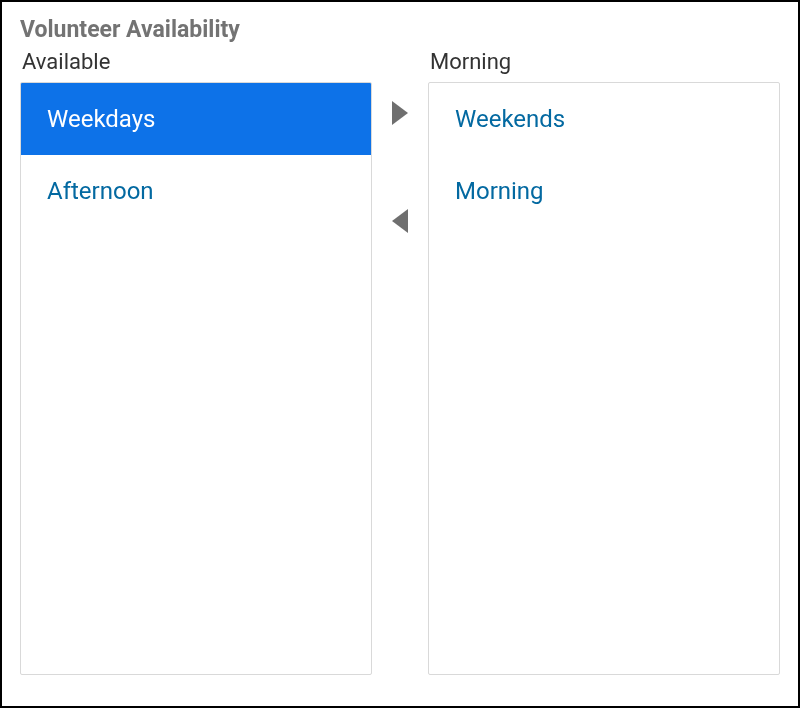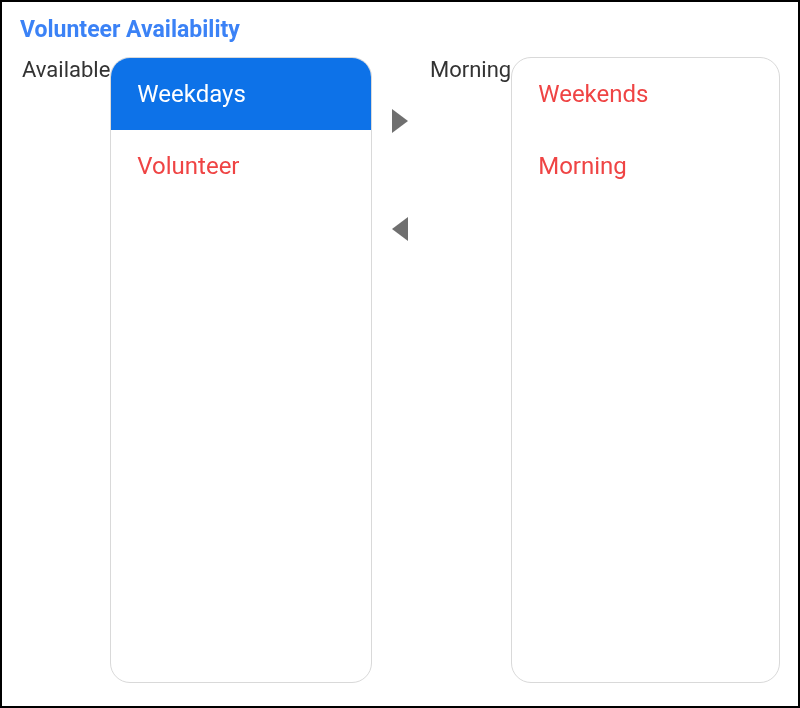--- a/index.html
+++ b/index.html
@@ -15,54 +15,54 @@
     }
     .container {
       border: 2px solid #000;
       width: 100%;
       height: 100%;
       padding: 14px 18px;
     }
     .title {
       font-size: 23px;
       font-weight: 700;
-      color: #3b82f6;
-      margin-bottom: 14px;
+      color: #737373;
+      margin-bottom: 6px;
     }
     .picklist-row {
       display: flex;
       align-items: stretch;
       gap: 0;
       height: calc(100% - 50px);
     }
     .column {
       display: flex;
-      flex-direction: row;
+      flex-direction: column;
       flex: 1;
     }
     .column-label {
       font-size: 22px;
       font-weight: 400;
       color: #333;
       margin-bottom: 8px;
       padding-left: 2px;
     }
     .listbox {
       flex: 1;
       border: 1px solid #d9d9d9;
-      border-radius: 20px;
+      border-radius: 2px;
       background: #fff;
       overflow: hidden;
       display: flex;
       flex-direction: column;
     }
     .list-item {
       padding: 23px 26px;
       font-size: 24px;
-      color: #ef4444;
+      color: #0369a1;
       cursor: pointer;
       user-select: none;
       line-height: 1.1;
     }
     .list-item.selected {
       background: #0d72e8;
       color: #fff;
     }
     .controls {
       display: flex;
@@ -103,21 +103,21 @@
 
 <div class="container">
   <div class="title">Volunteer Availability</div>
 
   <div class="picklist-row">
 
     <div class="column">
       <div class="column-label">Available</div>
       <div class="listbox" id="available-list">
           <div class="list-item selected">Weekdays</div>
-          <div class="list-item">Volunteer</div>
+          <div class="list-item">Afternoon</div>
         </div>
     </div>
 
     <div class="controls">
       <button class="arrow-btn">
         <span class="arrow-right"></span>
       </button>
       <button class="arrow-btn">
         <span class="arrow-left"></span>
       </button>

